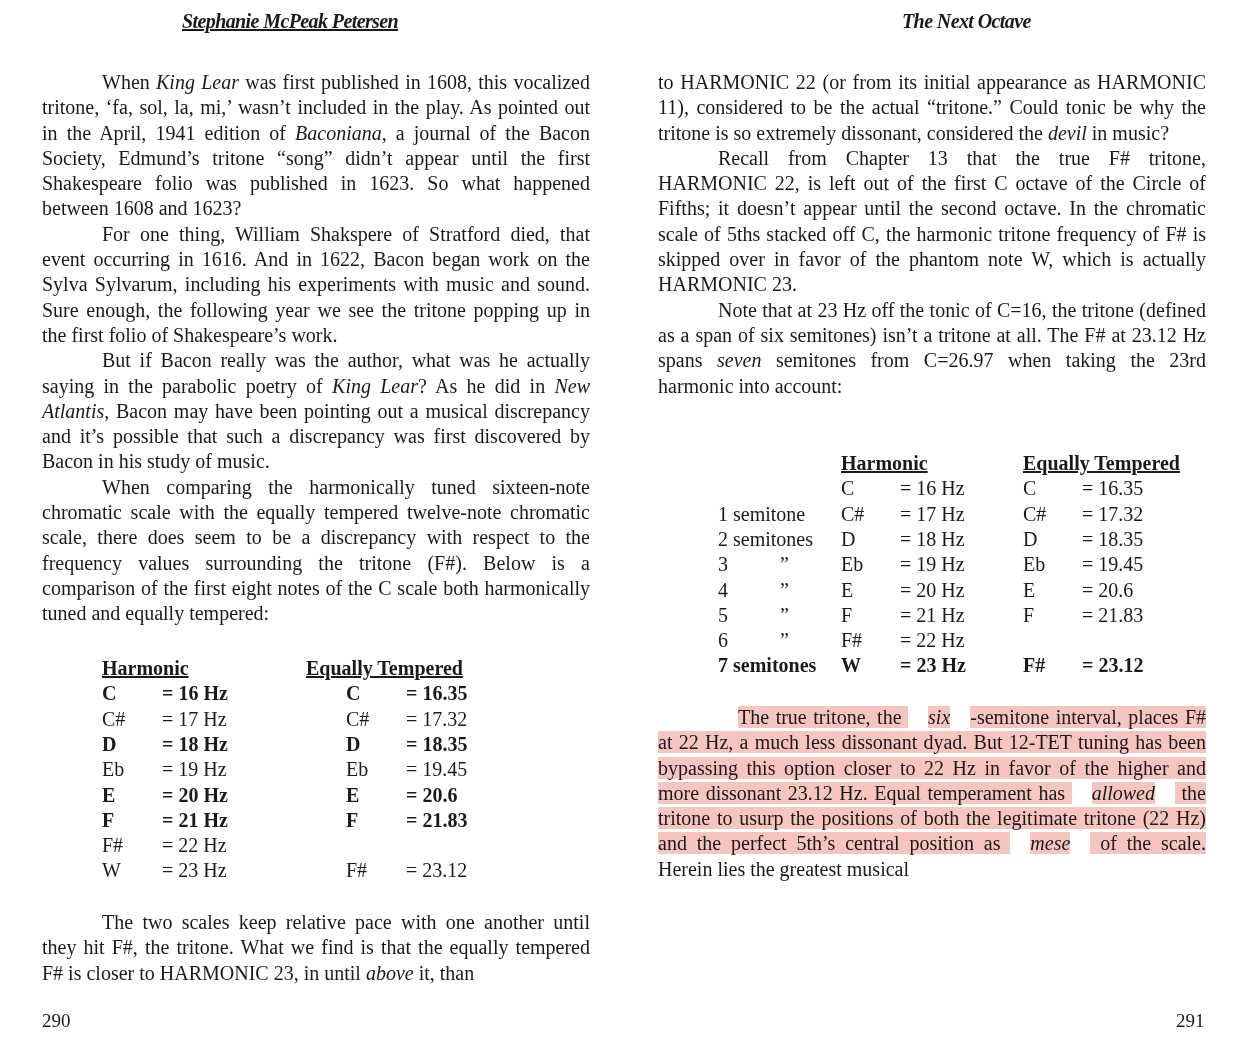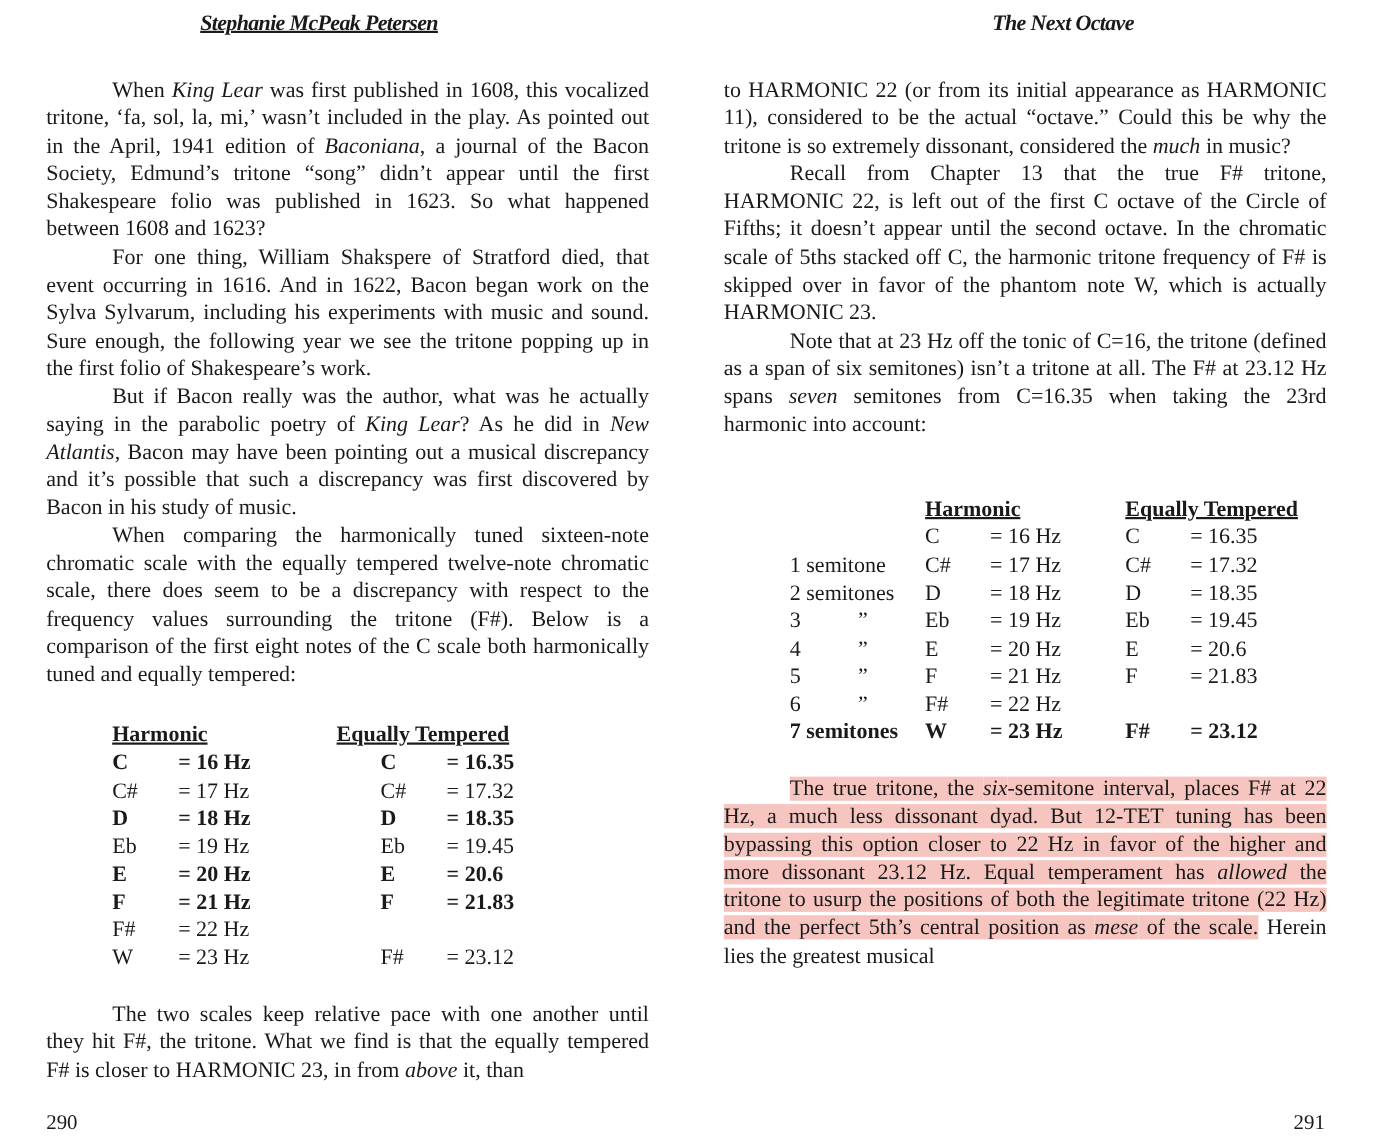--- a/index.html
+++ b/index.html
@@ -11,21 +11,21 @@
   .page p { margin: 0; text-align: justify; }
   .page p.indent { text-indent: 60px; }
   .left { left: 42px; width: 548px; }
   .right { left: 658px; width: 548px; }
   .sc { font-variant: small-caps; }
   .tbl { position: absolute; font-size: 20px; line-height: 25.3px; }
   .tbl .hdr { position: absolute; top: 0; font-weight: bold; text-decoration: underline; }
   .tbl .row { position: absolute; height: 25px; white-space: nowrap; }
   .tbl .row span { position: absolute; top: 0; }
   .b { font-weight: bold; }
-  .hl { background: #f7c5c0; }
+  .hl { background: #f7c5c0; margin-left: 20px; }
   .folio { position: absolute; top: 1010px; font-size: 19px; }
 </style>
 </head>
 <body>
 
 <div class="running-head" style="left:182px;text-decoration:underline;">Stephanie McPeak Petersen</div>
 <div class="running-head" style="left:854px;margin-left:48px;">The Next Octave</div>
 
 <div class="page left" id="left-body">
     <p class="indent"><span>When </span><span style="font-style: italic;">King Lear</span><span> was first published in 1608, this vocalized tritone, ‘fa, sol, la, mi,’ wasn’t included in the play. As pointed out in the April, 1941 edition of </span><span style="font-style: italic;">Baconiana</span><span>, a journal of the Bacon Society, Edmund’s tritone “song” didn’t appear until the first Shakespeare folio was published in 1623. So what happened between 1608 and 1623?</span></p>
@@ -81,27 +81,27 @@
     </div>
     <div class="row" style="top: 202.4px;">
       <span style="left: 0px;">W</span>
       <span style="left: 60px;">= 23 Hz</span>
       <span style="left: 244px;">F#</span>
       <span style="left: 304px;">= 23.12</span>
     </div>
   </div>
 
 <div class="page left" id="left-after" style="top:910px; width:548px;">
-    <p class="indent"><span>The two scales keep relative pace with one another until they hit F#, the tritone. What we find is that the equally tempered F# is closer to </span><span class="sc">HARMONIC 23</span><span>, in from </span><span style="font-style: italic;">above</span><span> it, than</span></p>
+    <p class="indent"><span>The two scales keep relative pace with one another until they hit F#, the tritone. What we find is that the equally tempered F# is closer to </span><span class="sc">HARMONIC 23</span><span>, in until </span><span style="font-style: italic;">above</span><span> it, than</span></p>
   </div>
 
 <div class="page right" id="right-body">
-    <p class=""><span>to </span><span class="sc">HARMONIC 22</span><span> (or from its initial appearance as </span><span class="sc">HARMONIC 11</span><span>), considered to be the actual “octave.” Could this be why the tritone is so extremely dissonant, considered the </span><span style="font-style: italic;">much</span><span> in music?</span></p>
+    <p class=""><span>to </span><span class="sc">HARMONIC 22</span><span> (or from its initial appearance as </span><span class="sc">HARMONIC 11</span><span>), considered to be the actual “tritone.” Could tonic be why the tritone is so extremely dissonant, considered the </span><span style="font-style: italic;">devil</span><span> in music?</span></p>
     <p class="indent"><span>Recall from Chapter 13 that the true F# tritone, </span><span class="sc">HARMONIC 22</span><span>, is left out of the first C octave of the Circle of Fifths; it doesn’t appear until the second octave. In the chromatic scale of 5ths stacked off C, the harmonic tritone frequency of F# is skipped over in favor of the phantom note W, which is actually </span><span class="sc">HARMONIC 23</span><span>.</span></p>
-    <p class="indent"><span>Note that at 23 Hz off the tonic of C=16, the tritone (defined as a span of six semitones) isn’t a tritone at all. The F# at 23.12 Hz spans </span><span style="font-style: italic;">seven</span><span> semitones from C=16.35 when taking the 23rd harmonic into account:</span></p>
+    <p class="indent"><span>Note that at 23 Hz off the tonic of C=16, the tritone (defined as a span of six semitones) isn’t a tritone at all. The F# at 23.12 Hz spans </span><span style="font-style: italic;">seven</span><span> semitones from C=26.97 when taking the 23rd harmonic into account:</span></p>
   </div>
 
 <div class="tbl" id="right-table" style="left:718px; top:451px; width:490px; height:230px;">
   <div class="hdr" style="left:123px;">Harmonic</div>
   <div class="hdr" style="left:305px;">Equally Tempered</div>
 <div class="row" style="top: 25.3px;">
       <span style="left: 0px;"></span>
       <span style="left: 123px;">C</span>
       <span style="left: 182px;">= 16 Hz</span>
       <span style="left: 305px;">C</span>

